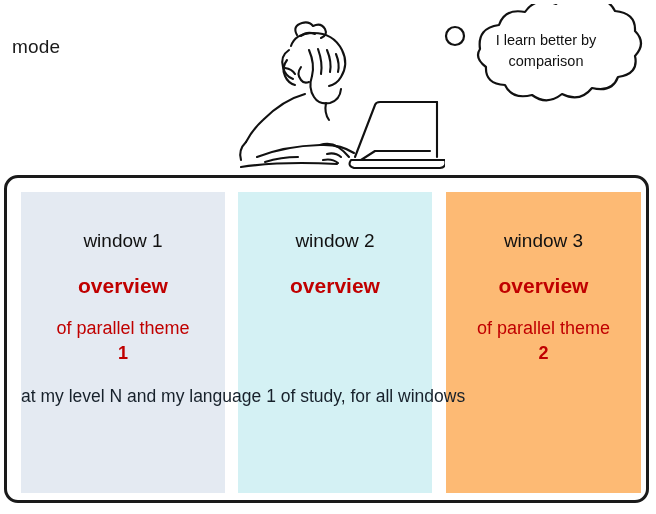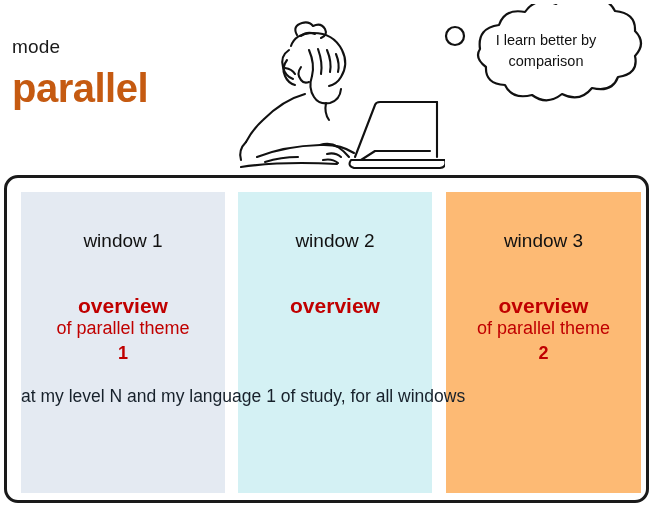--- a/index.html
+++ b/index.html
@@ -99,21 +99,20 @@
     color: #111111;
   }
   .panel-overview {
     position: absolute;
     top: 82px;
     left: 0; right: 0;
     text-align: center;
     font-size: 21px;
     font-weight: bold;
     color: #c00000;
-    margin-top: 20px;
   }
   .panel-subject {
     position: absolute;
     top: 124px;
     left: 0; right: 0;
     text-align: center;
     font-size: 18px;
     line-height: 1.38;
     color: #c00000;
   }
@@ -135,21 +134,20 @@
     pointer-events: none;
   }
 </style>
 </head>
 <body>
 
 <div id="header">
 
   <div id="mode-label">mode</div>
 
-  <div id="mode-value">parallel</div>
 
   <svg id="illustration" viewBox="0 0 240 170" fill="none" stroke="#111111" stroke-width="2.1" stroke-linecap="round" stroke-linejoin="round">
 
     <path d="M92 33 q-5 -9 5 -12 q7 -2 11 3 q8 -4 12 3 q3 6 -4 9"></path>
     <path d="M96 34 q6 -5 14 -2"></path>
 
     <path d="M86 44 q4 -12 20 -13 q22 -1 31 17 q7 14 -1 27 q-4 7 -12 9"></path>
     <path d="M84 48 q-9 6 -6 17 q2 9 10 12"></path>
 
     <path d="M104 48 q6 14 3 26"></path>

